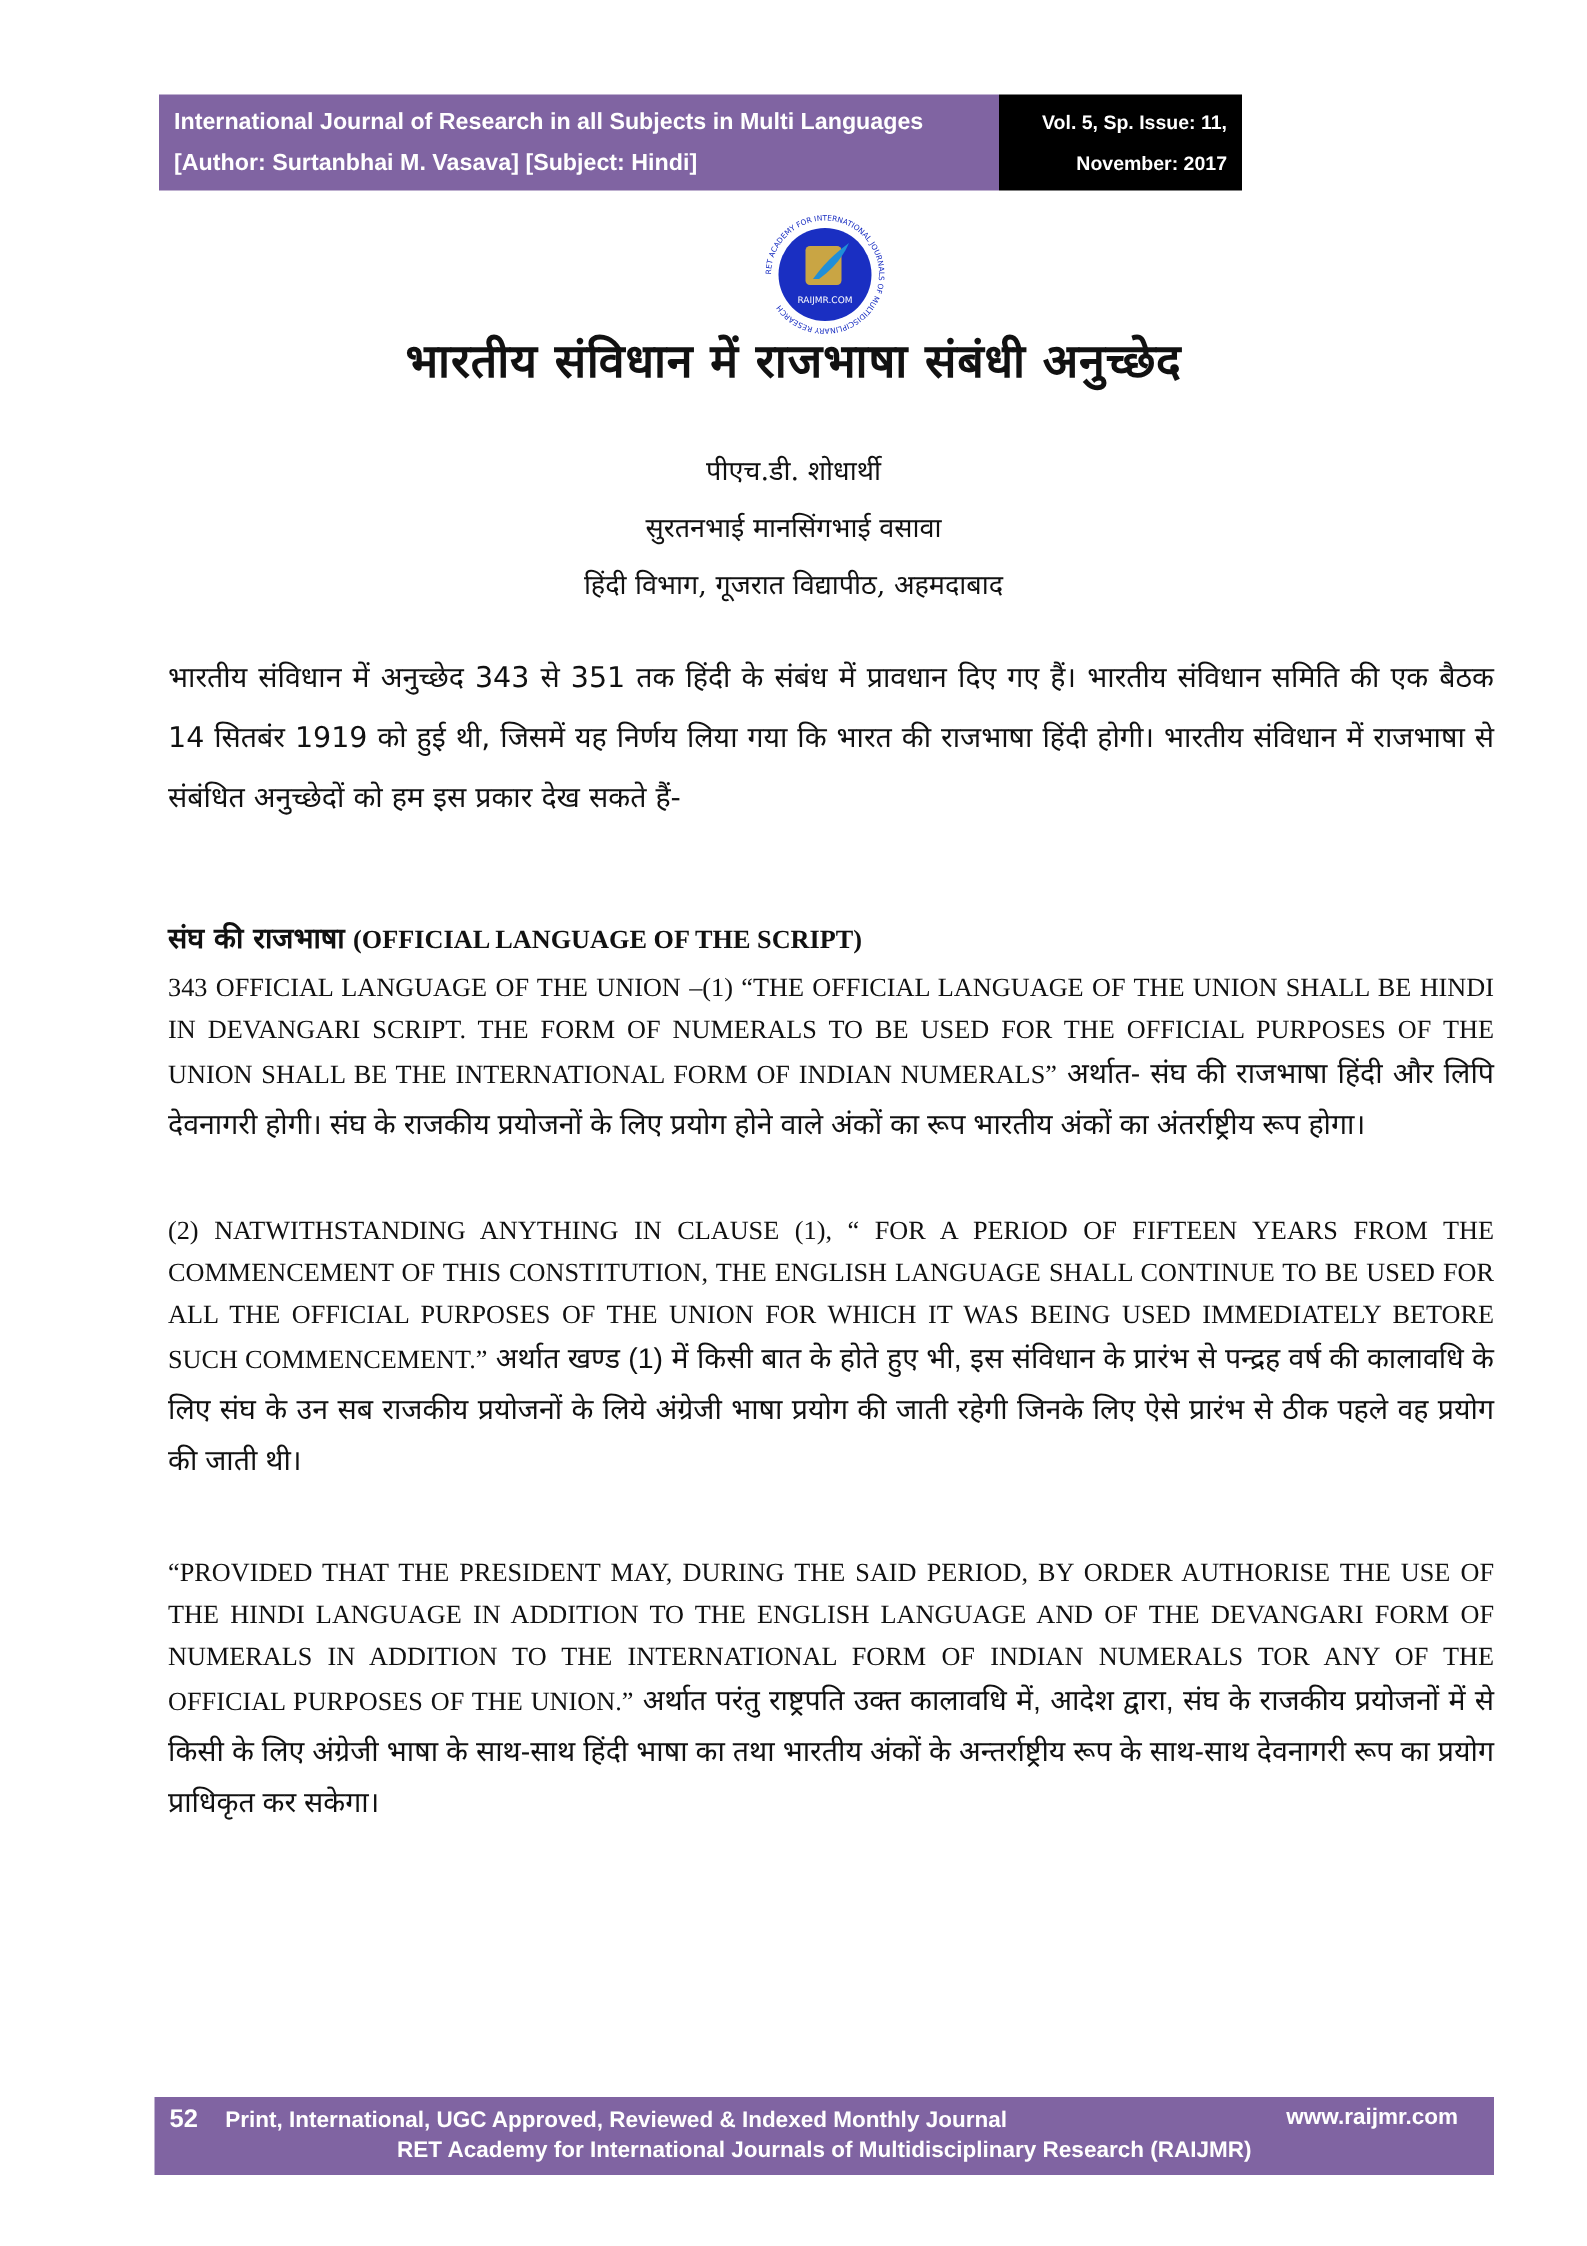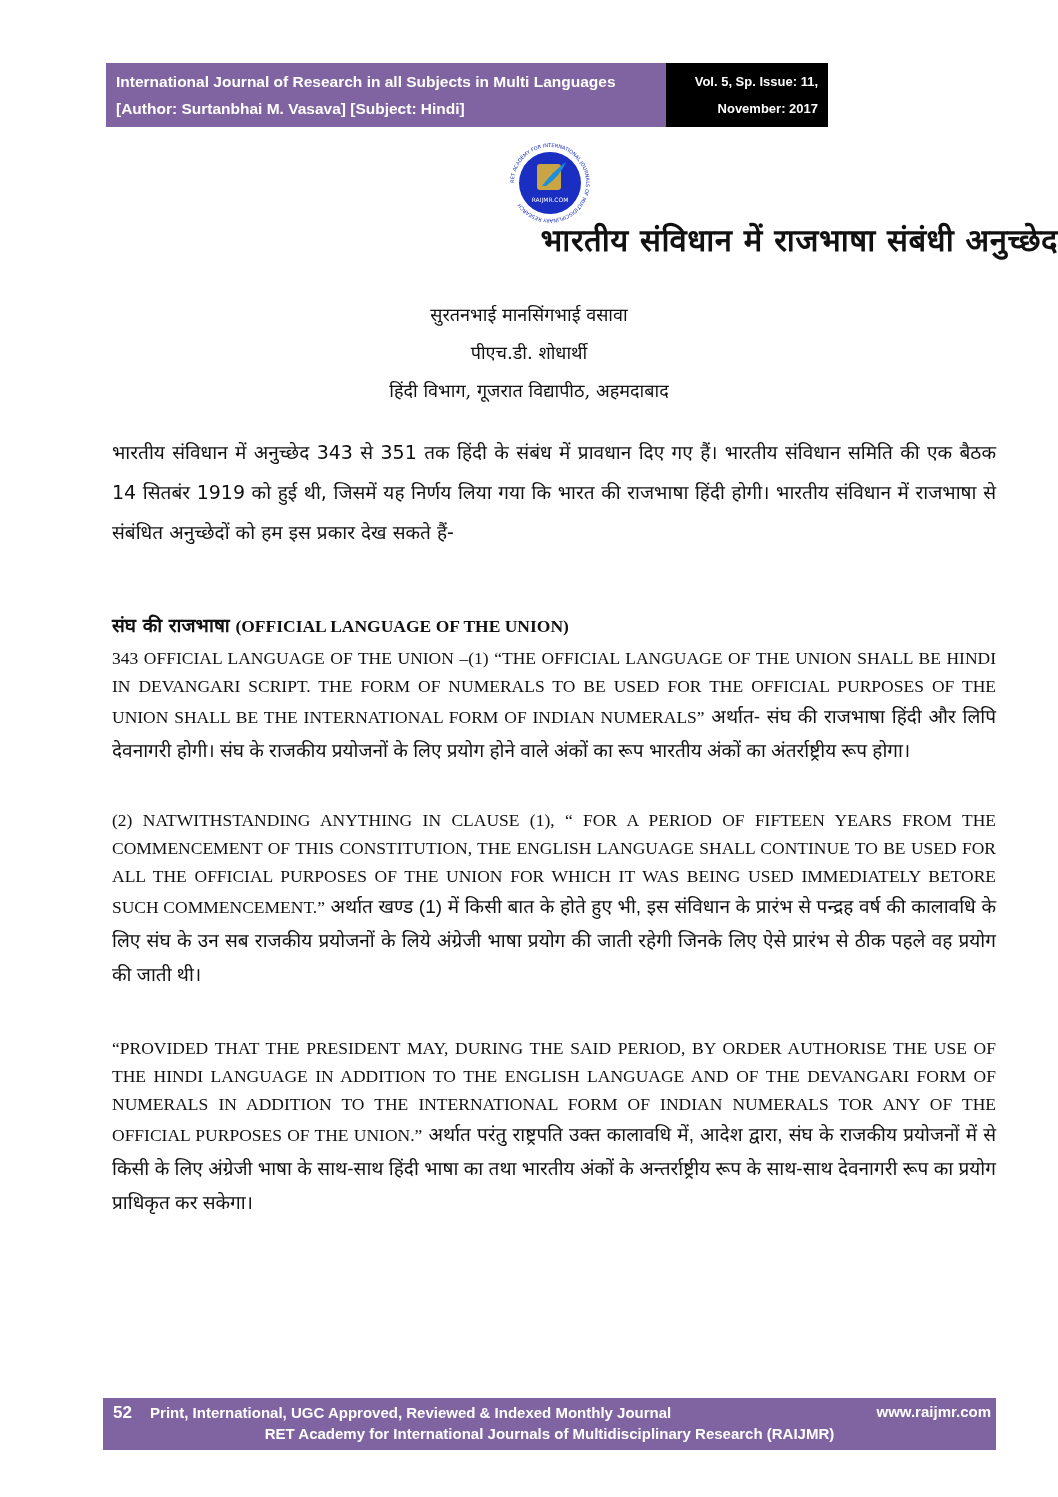--- a/index.html
+++ b/index.html
@@ -4,41 +4,41 @@
 <style>
   html, body { margin: 0; padding: 0; background: #ffffff; }
   body { width: 1058px; height: 1497px; position: relative; overflow: hidden; font-family: "DejaVu Serif", serif; color: #111; }
 
   .header { position: absolute; left: 106px; top: 63px; width: 722px; height: 64px; display: flex; }
   .header-left { background: #8064a2; width: 560px; height: 64px; padding: 5px 0 0 10px; box-sizing: border-box; color: #fff; font-family: "Liberation Sans", sans-serif; font-weight: bold; font-size: 15.5px; line-height: 27px; }
   .header-right { background: #000; flex: 1; height: 64px; padding: 5px 10px 0 0; box-sizing: border-box; color: #fff; font-family: "Liberation Sans", sans-serif; font-weight: bold; font-size: 13px; line-height: 27px; text-align: right; }
 
   .logo { position: absolute; left: 510px; top: 142px; width: 80px; height: 82px; }
 
-  .title { position: absolute; left: 0; right: 0; top: 218px; text-align: right; font-family: "DejaVu Sans", sans-serif; font-weight: bold; font-size: 31px; letter-spacing: 0.5px; }
+  .title { position: absolute; left: 0; right: 0; top: 218px; text-align: center; font-family: "DejaVu Sans", sans-serif; font-weight: bold; font-size: 31px; letter-spacing: 0.5px; }
 
   .author { position: absolute; left: 0; right: 0; top: 296px; text-align: center; font-family: "DejaVu Serif", serif; font-size: 18px; line-height: 38px; }
 
   .body { position: absolute; left: 112px; width: 884px; text-align: justify; }
   .p-hi { font-family: "DejaVu Sans", sans-serif; font-size: 19px; line-height: 40px; }
   .p-en { font-family: "Liberation Serif", serif; font-size: 17.5px; line-height: 28px; }
   .p-en .hi { font-family: Liberation Sans, sans-serif; font-size: 19px; }
   .hi-cont { font-family: "DejaVu Sans", sans-serif; font-size: 18px; line-height: 34px; }
 
   .intro { top: 432px; }
   .section-heading { position: absolute; left: 112px; top: 612px; font-weight: bold; }
   .section-heading .hi { font-family: "DejaVu Sans", sans-serif; font-size: 19px; }
   .section-heading .en { font-family: "Liberation Serif", serif; font-size: 17.5px; }
 
   .block1 { top: 644px; }
   .block2 { top: 806px; }
   .block3 { top: 1006px; margin-top: 28px; }
 
   .footer { position: absolute; left: 103px; top: 1398px; width: 893px; height: 52px; background: #8064a2; color: #fff; font-family: "Liberation Sans", sans-serif; font-weight: bold; font-size: 15px; }
-  .footer .row1 { position: absolute; left: 10px; top: 5px; right: 5px; display: flex; justify-content: space-between; }
+  .footer .row1 { position: absolute; left: 10px; top: 5px; right: 24px; display: flex; justify-content: space-between; }
   .footer .page-num { font-size: 17px; margin-right: 14px; }
   .footer .row2 { position: absolute; left: 0; right: 0; top: 27px; text-align: center; }
 </style>
 </head>
 <body>
 
 <div class="header">
   <div class="header-left">
     <div>International Journal of Research in all Subjects in Multi Languages</div>
     <div>[Author: Surtanbhai M. Vasava] [Subject: Hindi]</div>
@@ -59,30 +59,30 @@
     <textPath href="#ring">RET ACADEMY FOR INTERNATIONAL JOURNALS OF MULTIDISCIPLINARY RESEARCH</textPath>
   </text>
   <rect x="27" y="22" width="24" height="26" rx="3" fill="#c9a544"></rect>
   <path d="M32,44 Q42,30 56,20 Q50,34 36,44 Z" fill="#1f8fd8"></path>
   <text x="40" y="60" text-anchor="middle" font-family="DejaVu Sans, sans-serif" font-size="6" fill="#ffffff">RAIJMR.COM</text>
 </svg>
 
 <div class="title">भारतीय संविधान में राजभाषा संबंधी अनुच्छेद</div>
 
 <div class="author">
+  <div>पीएच.डी. शोधार्थी</div>
   <div>सुरतनभाई मानसिंगभाई वसावा</div>
-  <div>पीएच.डी. शोधार्थी</div>
   <div>हिंदी विभाग, गूजरात विद्यापीठ, अहमदाबाद</div>
 </div>
 
 <div class="body intro p-hi">भारतीय संविधान में अनुच्छेद 343 से 351 तक हिंदी के संबंध में प्रावधान दिए गए हैं। भारतीय संविधान समिति की एक बैठक 14 सितबंर 1919 को हुई थी, जिसमें यह निर्णय लिया गया कि भारत की राजभाषा हिंदी होगी। भारतीय संविधान में राजभाषा से संबंधित अनुच्छेदों को हम इस प्रकार देख सकते हैं-</div>
 
 <div class="section-heading">
   <span class="hi">संघ की राजभाषा</span>
-  <span class="en">(OFFICIAL LANGUAGE OF THE UNION)</span>
+  <span class="en">(OFFICIAL LANGUAGE OF THE SCRIPT)</span>
 </div>
 
 <div class="body block1 p-en">
   <span>343 OFFICIAL LANGUAGE OF THE UNION –(1) “THE OFFICIAL LANGUAGE OF THE UNION SHALL BE HINDI IN DEVANGARI SCRIPT. THE FORM OF NUMERALS TO BE USED FOR THE OFFICIAL PURPOSES OF THE UNION SHALL BE THE INTERNATIONAL FORM OF INDIAN NUMERALS”</span><span class="hi hi-cont"> अर्थात- संघ की राजभाषा हिंदी और लिपि देवनागरी होगी। संघ के राजकीय प्रयोजनों के लिए प्रयोग होने वाले अंकों का रूप भारतीय अंकों का अंतर्राष्ट्रीय रूप होगा।</span>
 </div>
 
 <div class="body block2 p-en">
   <span>(2) NATWITHSTANDING  ANYTHING IN CLAUSE (1), “ FOR A PERIOD OF FIFTEEN YEARS FROM THE COMMENCEMENT OF THIS CONSTITUTION, THE ENGLISH LANGUAGE SHALL CONTINUE TO BE USED FOR ALL THE OFFICIAL PURPOSES OF THE UNION FOR WHICH IT WAS BEING USED IMMEDIATELY BETORE SUCH COMMENCEMENT.”</span><span class="hi hi-cont"> अर्थात खण्ड (1) में किसी बात के होते हुए भी, इस संविधान के प्रारंभ से पन्द्रह वर्ष की कालावधि के लिए संघ के उन सब राजकीय प्रयोजनों के लिये अंग्रेजी भाषा प्रयोग की जाती रहेगी जिनके लिए ऐसे प्रारंभ से ठीक पहले वह प्रयोग की जाती थी।</span>
 </div>
 

